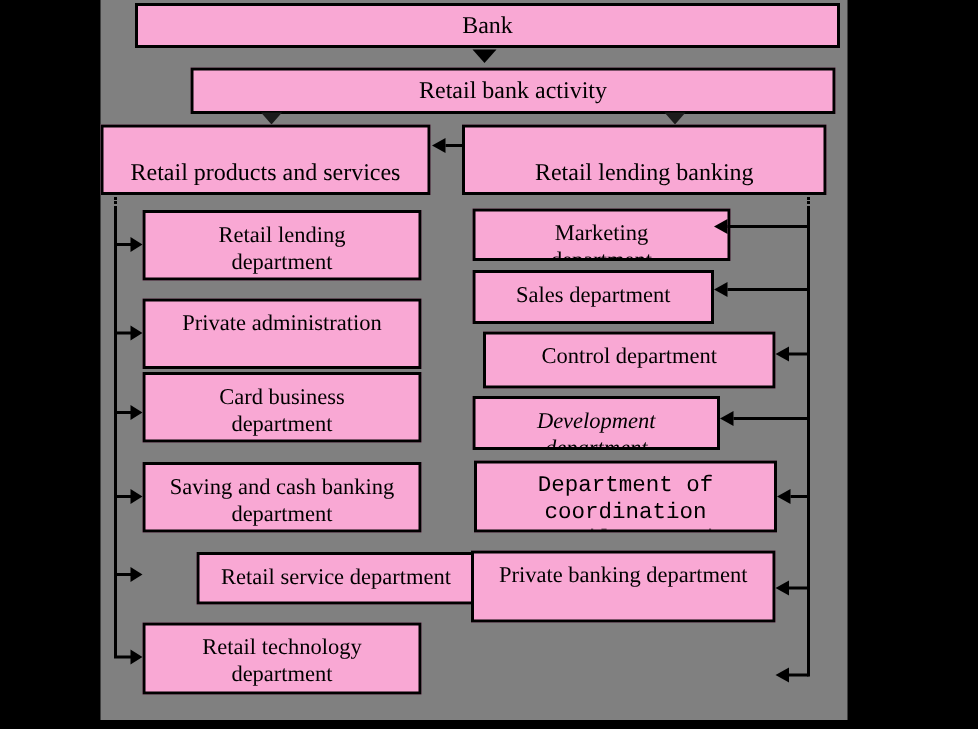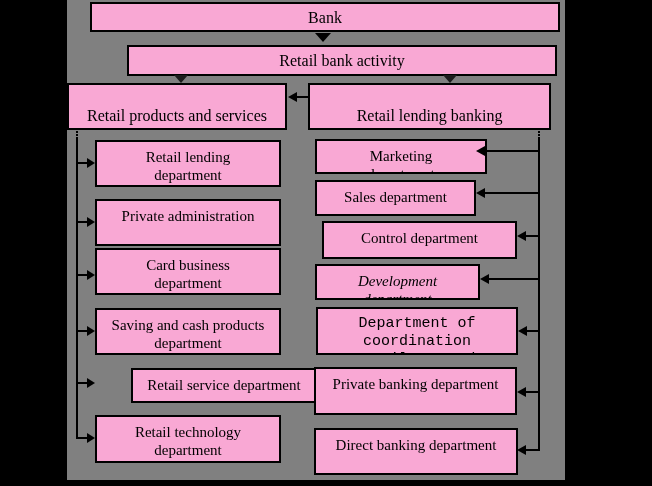--- a/index.html
+++ b/index.html
@@ -51,21 +51,21 @@
   <div class="vline" style="left:76px;top:139px;height:300px;"></div>
 
   <div class="vdot" style="left:538px;top:131px;height:8px;"></div>
   <div class="vline" style="left:538px;top:139px;height:312px;"></div>
 
   <div class="box dept" style="left:95px;top:140px;width:186px;height:47px;">Retail lending
 department</div>
   <div class="box dept" style="left:95px;top:199px;width:186px;height:47px;">Private administration</div>
   <div class="box dept" style="left:95px;top:248px;width:186px;height:47px;">Card business
 department</div>
-  <div class="box dept" style="left:95px;top:308px;width:186px;height:47px;">Saving and cash products
+  <div class="box dept" style="left:95px;top:308px;width:186px;height:47px;">Saving and cash banking
 department</div>
   <div class="box dept" style="left:95px;top:368px;width:186px;height:35px;margin-left:36px;">Retail service department</div>
   <div class="box dept" style="left:95px;top:415px;width:186px;height:48px;">Retail technology
 department</div>
 
   <div class="hline" style="left:78px;top:162px;width:10px;"></div>
   <div class="arr-right" style="left:87px;top:158px;"></div>
   <div class="hline" style="left:78px;top:221px;width:10px;"></div>
   <div class="arr-right" style="left:87px;top:217px;"></div>
   <div class="hline" style="left:78px;top:274px;width:10px;"></div>
@@ -79,21 +79,20 @@
 
   <div class="box dept" style="left:315px;top:139px;width:172px;height:35px;">Marketing
 department</div>
   <div class="box dept" style="left:315px;top:180px;width:161px;height:36px;">Sales department</div>
   <div class="box dept" style="left:322px;top:221px;width:195px;height:38px;">Control department</div>
   <div class="box dept" style="left:315px;top:264px;width:165px;height:36px;font-style:italic;">Development
 department</div>
   <div class="box dept" style="left:316px;top:307px;width:202px;height:48px;font-family:Liberation Mono, monospace;">Department of coordination
 retail network activity</div>
   <div class="box dept" style="left:314px;top:367px;width:203px;height:48px;">Private banking department</div>
-  <div class="box dept" style="left:314px;top:428px;width:204px;height:47px;">Direct banking department</div>
 
   <div class="arr-left" style="left:476px;top:146px;"></div>
   <div class="hline" style="left:485px;top:150px;width:54px;"></div>
   <div class="arr-left" style="left:476px;top:188px;"></div>
   <div class="hline" style="left:485px;top:192px;width:54px;"></div>
   <div class="arr-left" style="left:517px;top:231px;"></div>
   <div class="hline" style="left:526px;top:235px;width:13px;"></div>
   <div class="arr-left" style="left:480px;top:274px;"></div>
   <div class="hline" style="left:489px;top:278px;width:50px;"></div>
   <div class="arr-left" style="left:518px;top:326px;"></div>

